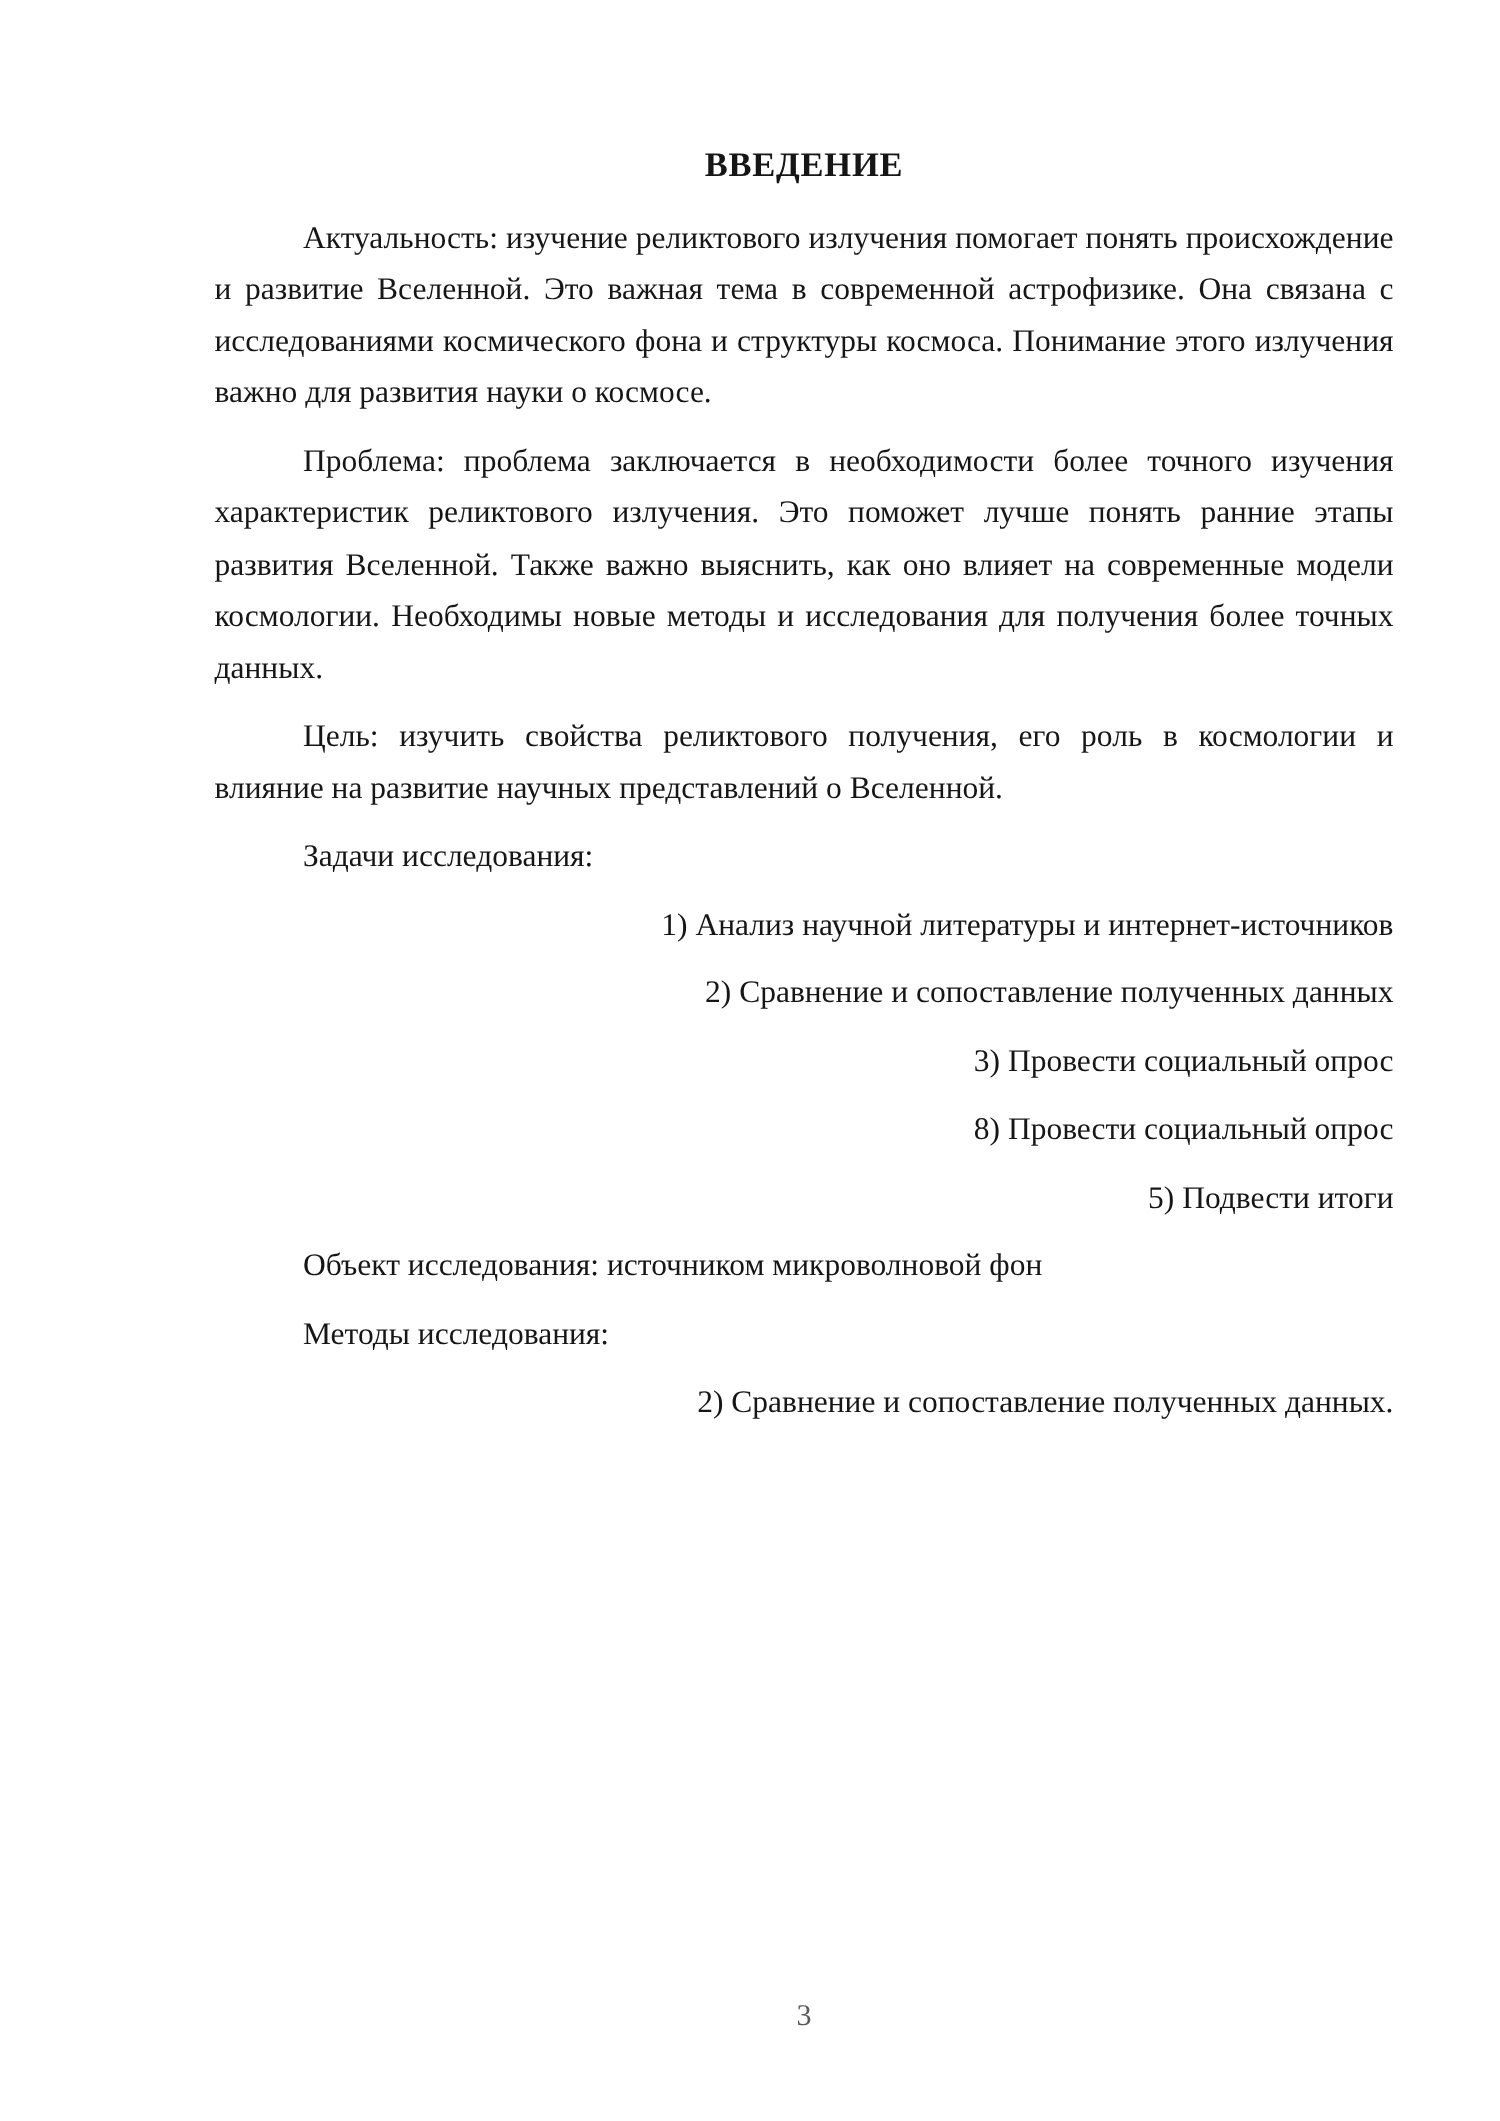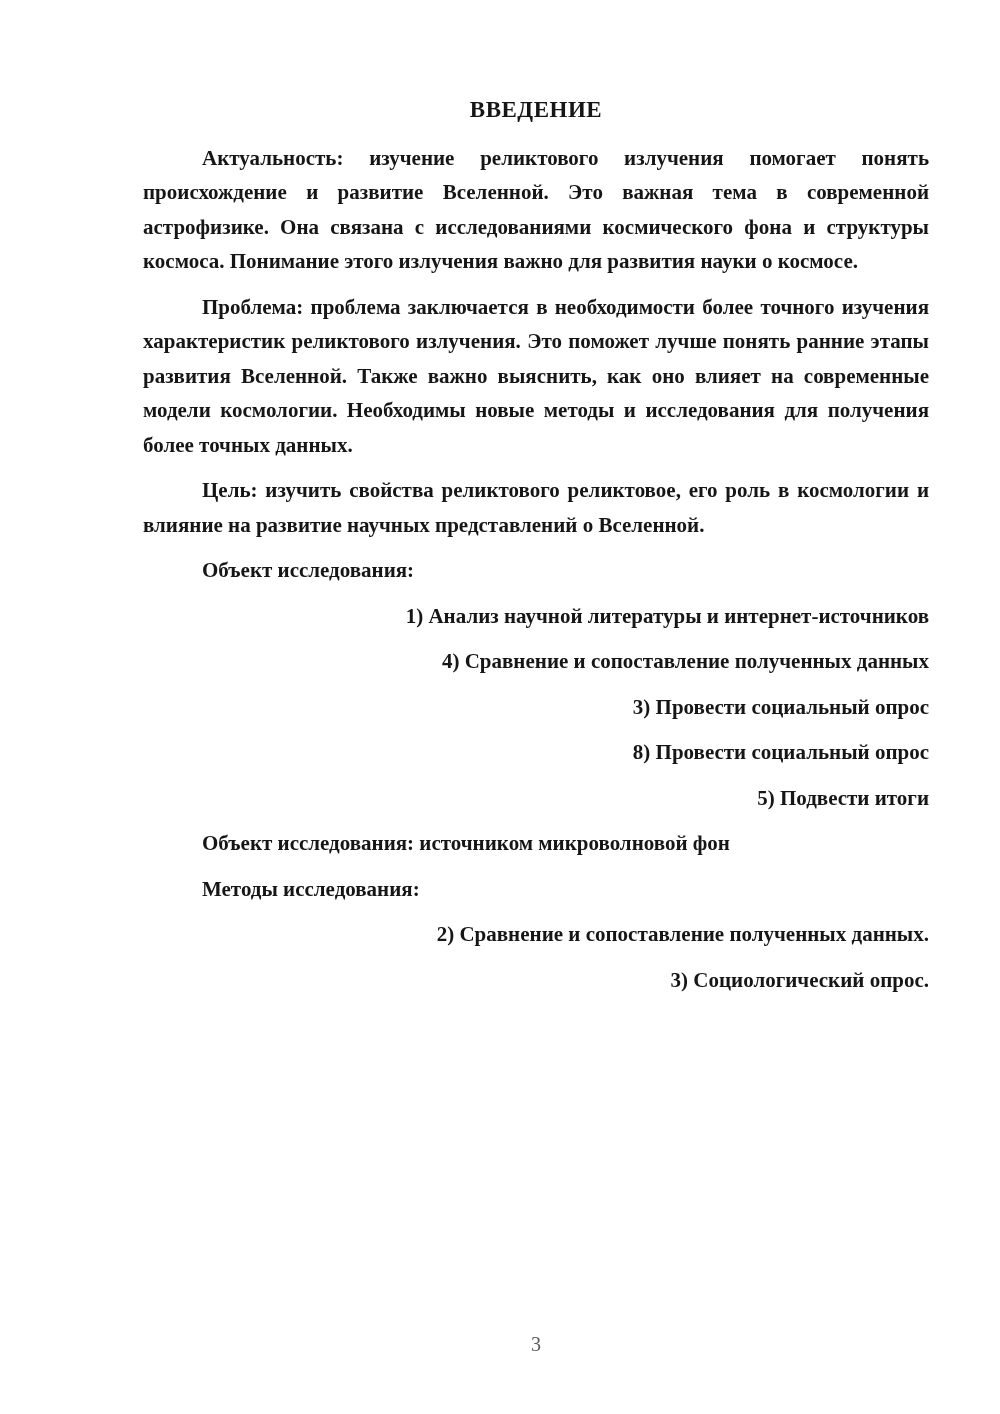--- a/index.html
+++ b/index.html
@@ -24,21 +24,20 @@
     margin: 0 0 13px 0;
     text-align: center;
     font-weight: bold;
     font-size: 23px;
     line-height: 34.5px;
     letter-spacing: 0.5px;
   }
   .page p {
     margin: 0 0 11px 0;
     text-align: justify;
-    font-weight: bold;
   }
   p.body-para {
     text-indent: 59px;
   }
   p.list-item {
     text-indent: 28px;
     text-align: right;
   }
   .page-number {
     position: absolute;
@@ -55,40 +54,39 @@
 <body>
 
 <div class="page">
 
   <h1 class="doc-title">ВВЕДЕНИЕ</h1>
 
   <p class="body-para">Актуальность: изучение реликтового излучения помогает понять происхождение и развитие Вселенной. Это важная тема в современной астрофизике. Она связана с исследованиями космического фона и структуры космоса. Понимание этого излучения важно для развития науки о космосе.</p>
 
   <p class="body-para">Проблема: проблема заключается в необходимости более точного изучения характеристик реликтового излучения. Это поможет лучше понять ранние этапы развития Вселенной. Также важно выяснить, как оно влияет на современные модели космологии. Необходимы новые методы и исследования для получения более точных данных.</p>
 
-  <p class="body-para">Цель: изучить свойства реликтового реликтовое, его роль в космологии и влияние на развитие научных представлений о Вселенной.</p>
+  <p class="body-para">Цель: изучить свойства реликтового получения, его роль в космологии и влияние на развитие научных представлений о Вселенной.</p>
 
-  <p class="body-para">Объект исследования:</p>
+  <p class="body-para">Задачи исследования:</p>
 
   <p class="list-item">1) Анализ научной литературы и интернет-источников</p>
 
-  <p class="list-item">4) Сравнение и сопоставление полученных данных</p>
+  <p class="list-item">2) Сравнение и сопоставление полученных данных</p>
 
   <p class="list-item">3) Провести социальный опрос</p>
 
   <p class="list-item">8) Провести социальный опрос</p>
 
   <p class="list-item">5) Подвести итоги</p>
 
   <p class="body-para">Объект исследования: источником микроволновой фон</p>
 
 
 
   <p class="body-para">Методы исследования:</p>
 
 
   <p class="list-item">2) Сравнение и сопоставление полученных данных.</p>
 
-  <p class="list-item">3) Социологический опрос.</p>
 
   <div class="page-number">3</div>
 
 </div>
 
 </body></html>

